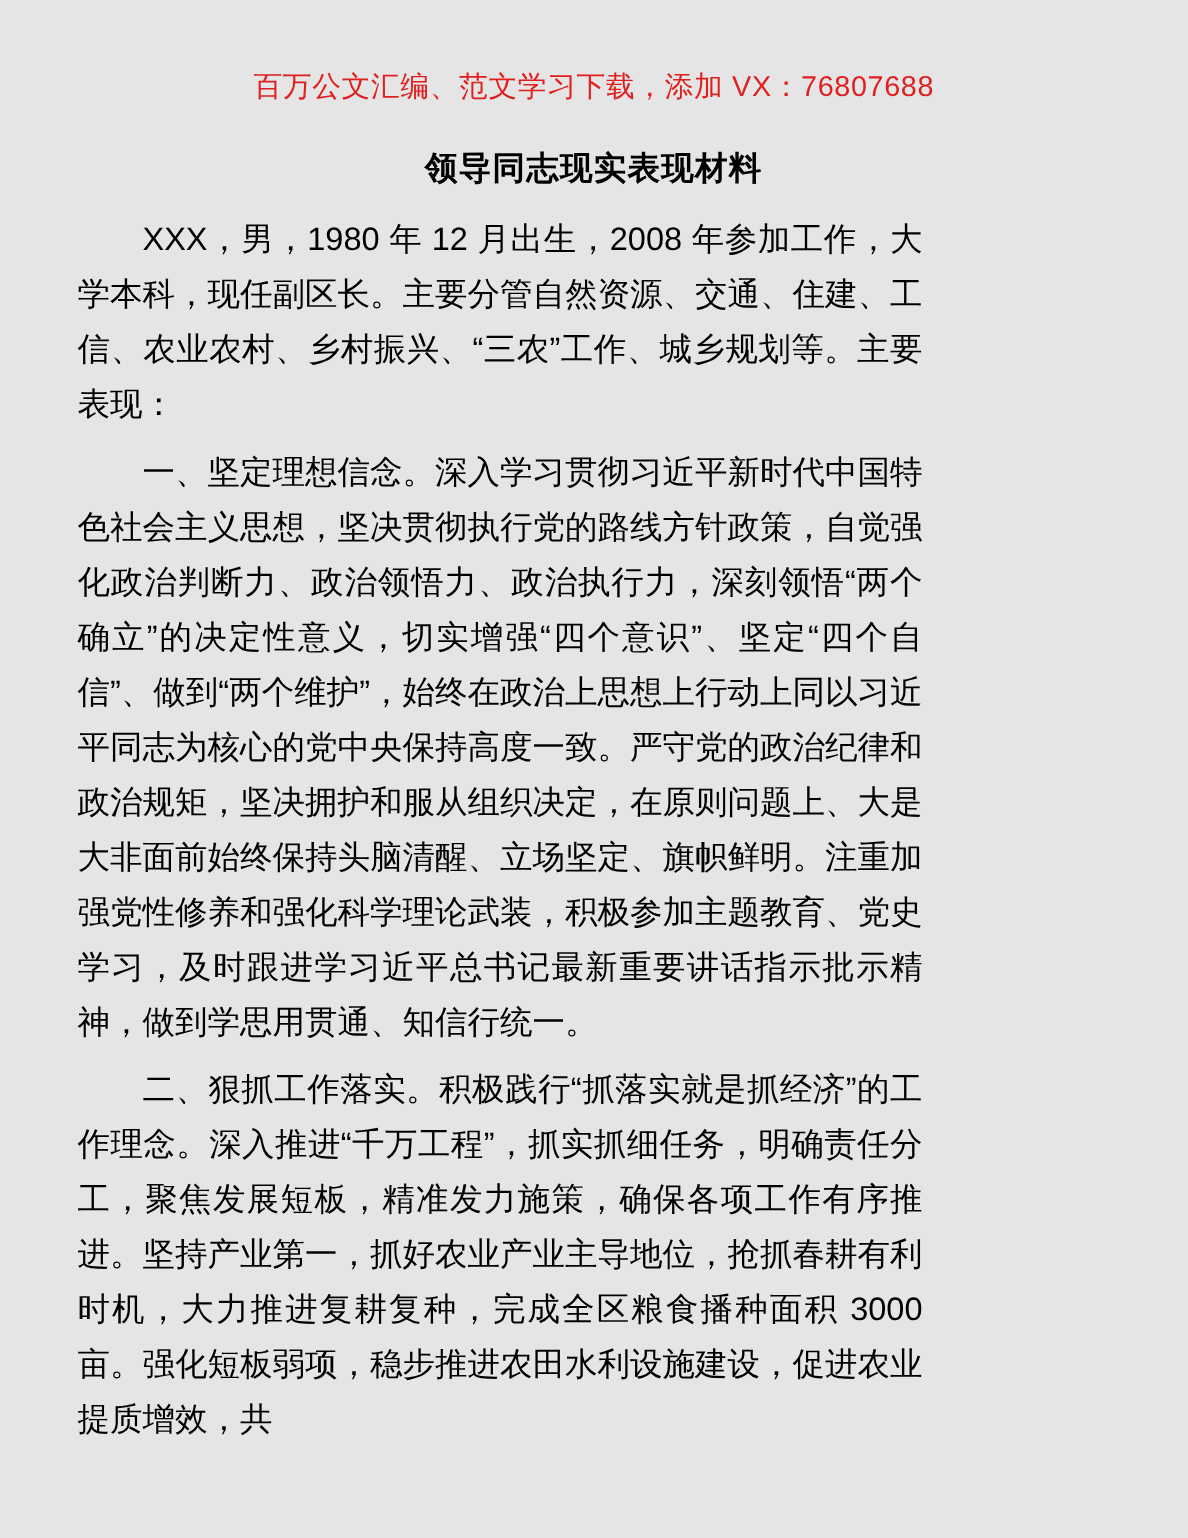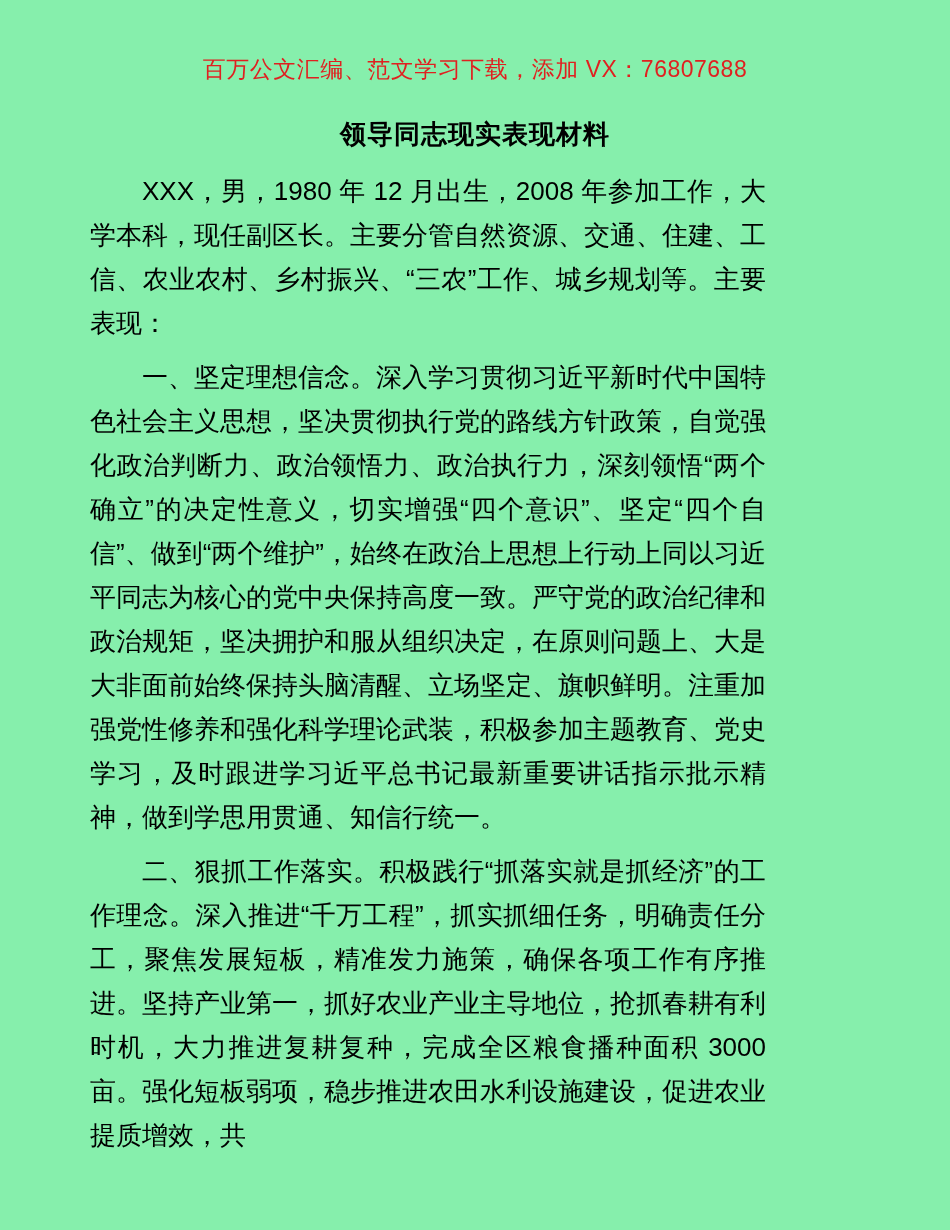--- a/index.html
+++ b/index.html
@@ -6,21 +6,21 @@
   html, body {
     margin: 0;
     padding: 0;
     background: #ffffff;
   }
   .page {
     position: relative;
     width: 950px;
     height: 1230px;
     margin: 0 auto;
-    background: #86efac;
+    background: #e5e5e5;
     overflow: hidden;
     font-family: "Liberation Sans", "DejaVu Sans", sans-serif;
     color: #000000;
   }
   .header-notice {
     margin: 55px 0 0 0;
     text-align: center;
     font-size: 23px;
     line-height: 28px;
     font-weight: 400;
@@ -30,21 +30,21 @@
   .doc-title {
     margin: 32px 0 0 0;
     text-align: center;
     font-size: 26px;
     line-height: 38px;
     font-weight: 700;
     letter-spacing: 1px;
     color: #000000;
   }
   .doc-body {
-    margin: 16px 137px 0 90px;
+    margin: 16px 137px 0 62px;
     width: 676px;
   }
   .doc-body p {
     margin: 0 0 10px 0;
     font-size: 26px;
     line-height: 44px;
     font-weight: 400;
     text-align: justify;
     text-indent: 2em;
     color: #000000;

